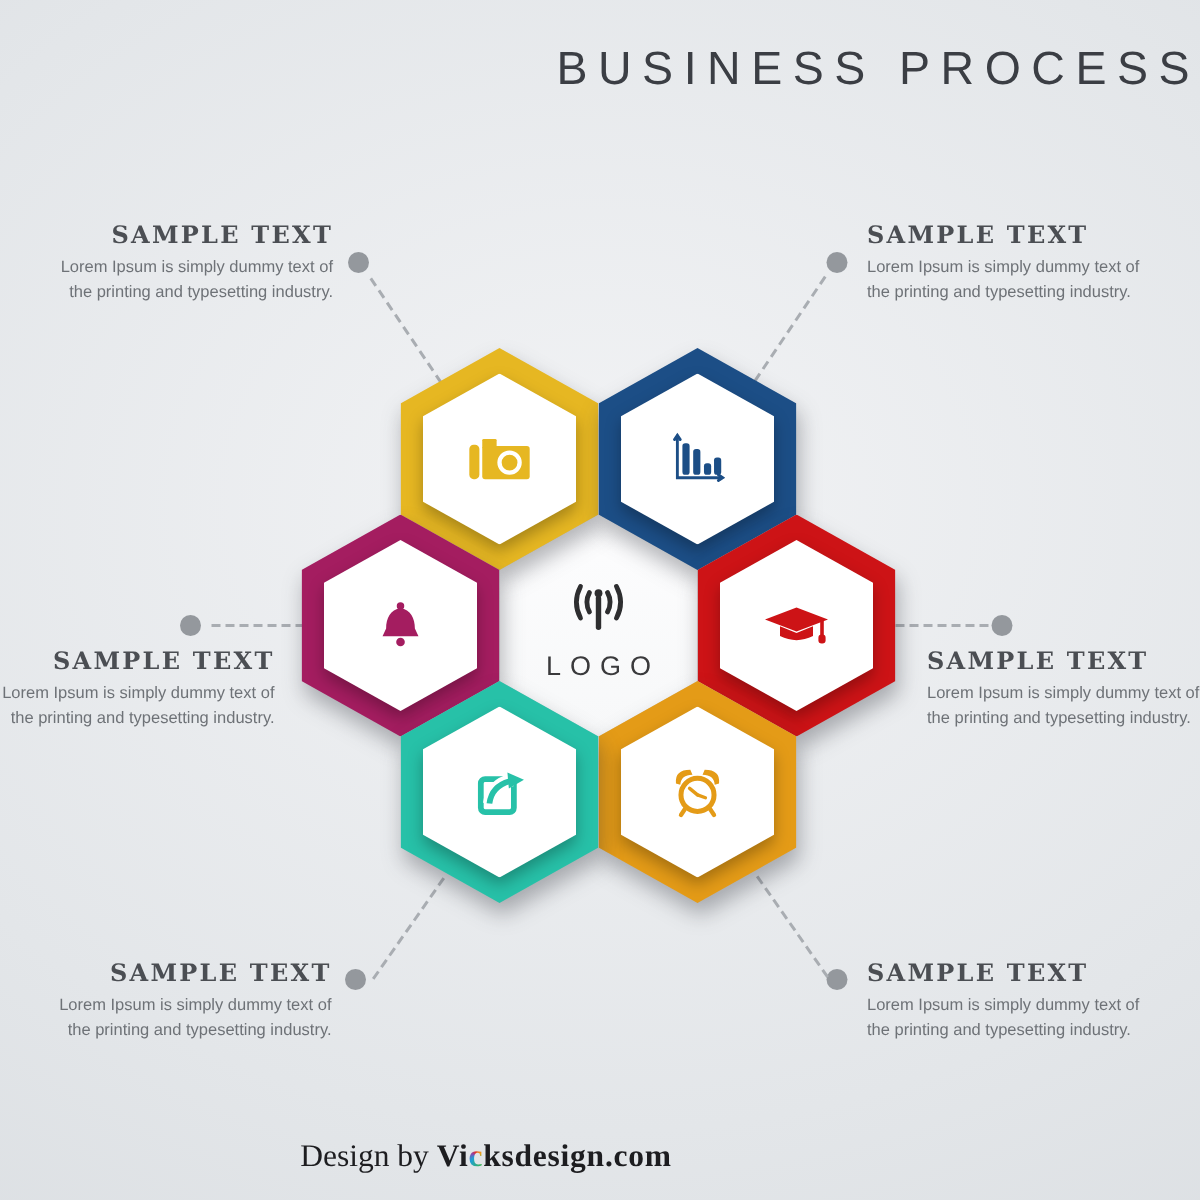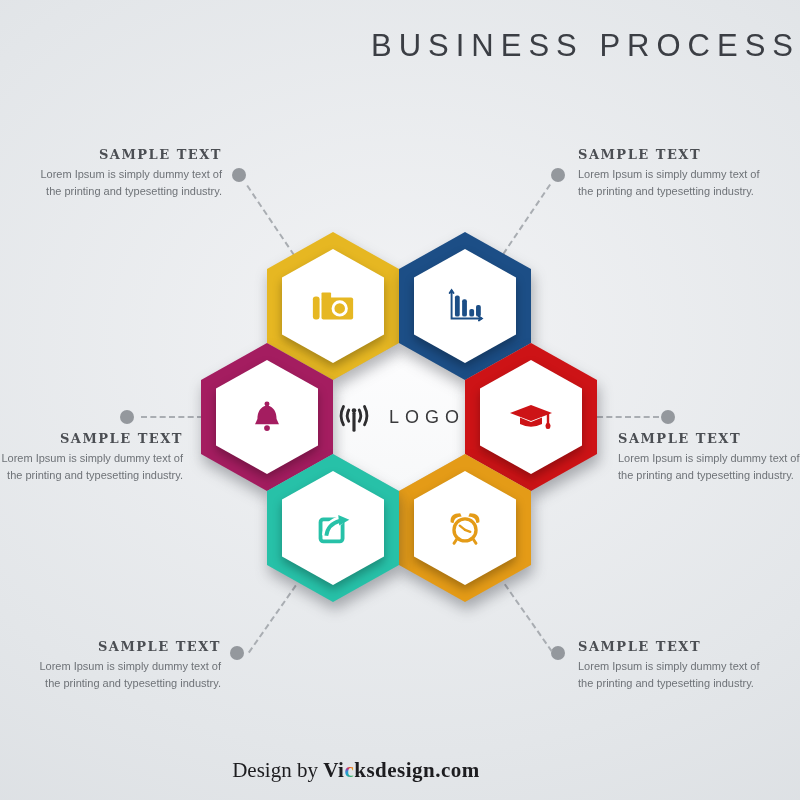--- a/index.html
+++ b/index.html
@@ -20,38 +20,38 @@
   }
   
   .hex-wrap{position:absolute; width:132px; height:148px;
     filter: drop-shadow(2px 8px 7px rgba(40,42,52,.35));}
   .hex-shape{width:100%; height:100%;
     clip-path: polygon(50% 0,100% 25%,100% 75%,50% 100%,0 75%,0 25%);}
   .hex-ring{background: var(--c); position:relative;}
   .inner-wrap{position:absolute; left:15px; top:17px; width:102px; height:114px;
     filter: drop-shadow(0 5px 5px rgba(0,0,0,.28));}
   .hex-white{background:#fff; display:flex; align-items:center; justify-content:center;}
-  .hex-center{background:linear-gradient(180deg,#fdfdfe,#f7f8f9); display:flex; flex-direction:row;
+  .hex-center{background:linear-gradient(180deg,#fdfdfe,#f7f8f9); display:flex; flex-direction:column;
     align-items:center; justify-content:center; gap:8px;}
   .hex-center-wrap{filter: drop-shadow(0 6px 9px rgba(40,42,52,.18));}
   .logo-text{font-size:18px; letter-spacing:6px; color:#3a3a3c; margin-left:6px;}
   .icon-svg{display:block;}
   
   .pos-c  {left:333px; top:343px; z-index:1;}
   .pos-y  {left:267px; top:232px; z-index:2;}
   .pos-b  {left:399px; top:232px; z-index:3;}
   .pos-r  {left:465px; top:343px; z-index:4;}
   .pos-o  {left:399px; top:454px; z-index:5;}
   .pos-m  {left:201px; top:343px; z-index:6;}
   .pos-t  {left:267px; top:454px; z-index:7;}
   
   .callout{position:absolute; width:192px;}
   .callout h3{
     margin:0 0 4px 0; font-family:"DejaVu Serif", serif; font-weight:700;
-    font-size:13px; letter-spacing:1.5px; color:#4b4e53;
+    font-size:16px; letter-spacing:1.5px; color:#4b4e53;
   }
   .callout p{margin:0; font-size:11px; line-height:1.55; color:#6e7277;}
   .align-r{text-align:right;}
   .align-l{text-align:left;}
   .co-tl{right:578px; top:147px;}
   .co-tr{left:578px; top:147px;}
   .co-ml{right:617px; top:431px;}
   .co-mr{left:618px; top:431px;}
   .co-bl{right:579px; top:639px;}
   .co-br{left:578px; top:639px;}
@@ -59,21 +59,21 @@
   .dot{position:absolute; width:14px; height:14px; border-radius:50%; background:#94989d;}
   .dash{position:absolute; height:0; border-top:2px dashed #a9adb2; transform-origin:0 0;}
   .d-tl{left:248px; top:185px; width:84px; transform:rotate(56deg);}
   .d-tr{left:551px; top:185px; width:84px; transform:rotate(124deg);}
   .d-ml{left:141px; top:416px; width:62px;}
   .d-mr{left:597px; top:416px; width:62px;}
   .d-bl{left:248px; top:652px; width:82px; transform:rotate(-55deg);}
   .d-br{left:551px; top:652px; width:82px; transform:rotate(-125deg);}
   
   .footer{position:absolute; left:0; top:758px; width:648px; text-align:center;
-    font-family:"Liberation Serif", serif; font-size:21px; color:#1d1d20;margin-left:32px;}
+    font-family:"Liberation Serif", serif; font-size:21px; color:#1d1d20;}
   .brand{font-weight:700; letter-spacing:.5px;}
   .brand-c{
     background: conic-gradient(#e2312d,#f0a11c,#3db54a,#1d9fd8,#8e44ad,#e2312d);
     -webkit-background-clip:text; background-clip:text; color:transparent;
   }
 </style>
 </head>
 <body>
 
 <div class="canvas">

